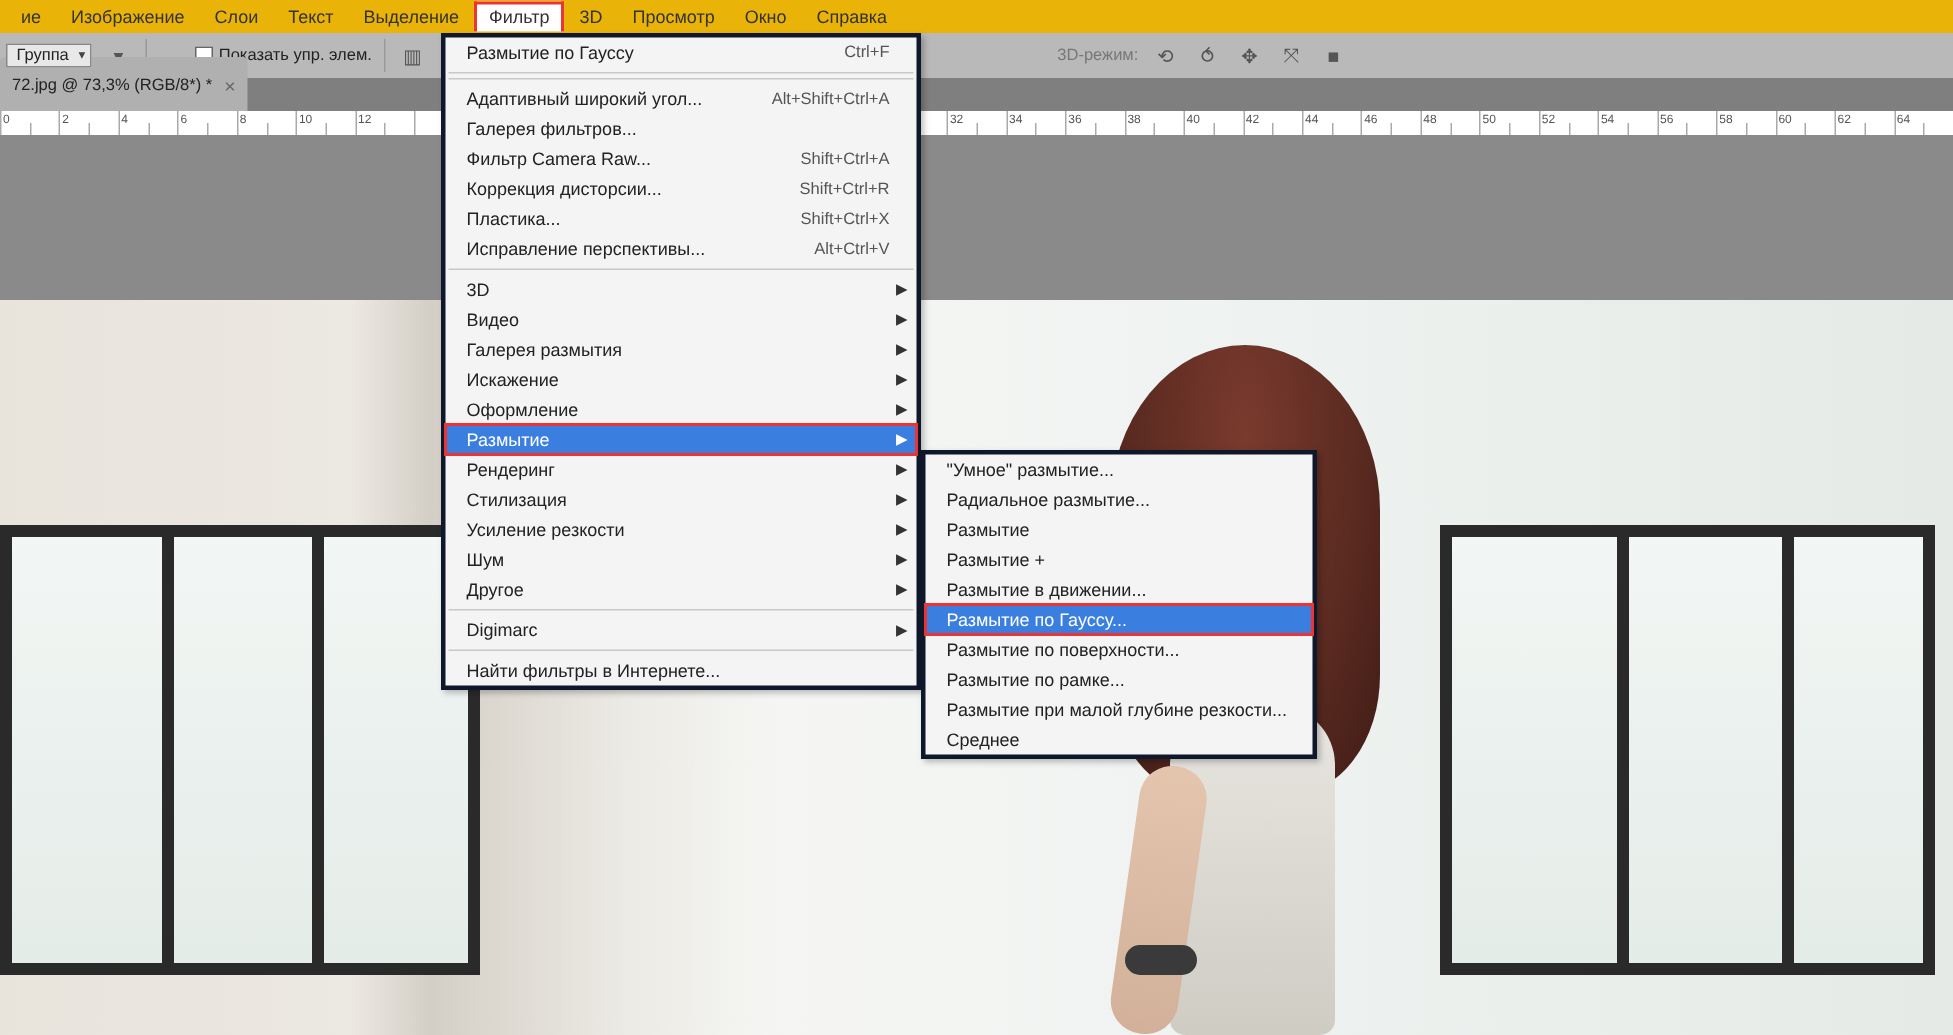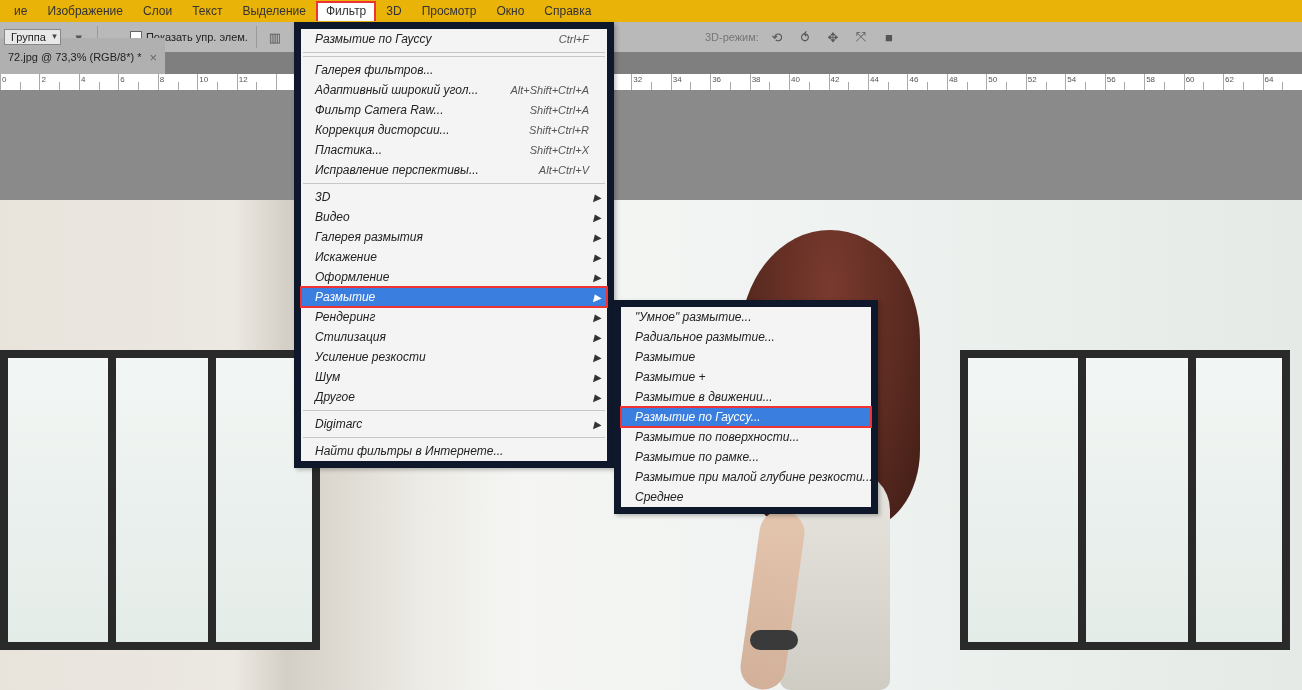--- a/index.html
+++ b/index.html
@@ -32,21 +32,21 @@
   .canvas .window-frame { position: absolute; top: 150px; height: 300px; background: linear-gradient(180deg, #f2f6f4, #e4ece8); border: 8px solid #2a2a2a; }
   .canvas .wf1 { left: 0; width: 320px; }
   .canvas .wf2 { left: 960px; width: 330px; }
   .canvas .mullion { position: absolute; top: 0; bottom: 0; width: 8px; background: #2a2a2a; }
   .canvas .person { position: absolute; left: 720px; top: 30px; width: 220px; height: 460px; }
   .canvas .hair { position: absolute; top: 0; left: 20px; width: 180px; height: 300px; background: radial-gradient(ellipse at 50% 20%, #7a3a2e, #5a2a20 60%, #3e1c16); border-radius: 90px 90px 60px 60px / 110px 110px 80px 80px; }
   .canvas .torso { position: absolute; top: 240px; left: 60px; width: 110px; height: 220px; background: linear-gradient(180deg, #e8e6e0, #cfccc4); border-radius: 40px 40px 10px 10px; }
   .canvas .arm { position: absolute; top: 280px; left: 30px; width: 45px; height: 180px; background: linear-gradient(180deg, #e4c5ae, #d2b09a); border-radius: 22px; transform: rotate(8deg); }
   .canvas .bracelet { position: absolute; top: 400px; left: 30px; width: 48px; height: 20px; background: #3a3a3a; border-radius: 10px; }
 
-  .dropdown-menu { position: absolute; background: #f4f4f4; border: 7px solid #0f172a; box-shadow: 2px 2px 4px rgba(0,0,0,0.25); font-size: 12px; color: #222; font-style: italic; }
+  .dropdown-menu { position: absolute; background: #f4f4f4; border: 3px solid #0f172a; box-shadow: 2px 2px 4px rgba(0,0,0,0.25); font-size: 12px; color: #222; }
   .dropdown-menu .item { display: flex; align-items: center; justify-content: space-between; padding: 3px 18px 3px 14px; height: 20px; position: relative; }
   .dropdown-menu .item .label { white-space: nowrap; }
   .dropdown-menu .item .shortcut { color: #555; font-size: 11px; margin-left: 24px; }
   .dropdown-menu .item .arrow { position: absolute; right: 6px; font-size: 10px; color: #333; }
   .dropdown-menu .item.highlight { background: #3a7fe0; color: #fff; }
   .dropdown-menu .item.highlight .arrow { color: #fff; }
   .dropdown-menu .item.outlined { outline: 2px solid #e33; outline-offset: -1px; }
   .dropdown-menu .sep { height: 1px; background: #c8c8c8; margin: 3px 2px; }
 
   .menu-filter { top: 22px; left: 294px; width: 320px; }
@@ -218,27 +218,27 @@
 </div>
 
 <div class="dropdown-menu menu-filter" id="filter-menu">
     <div class="item">
       <span class="label">Размытие по Гауссу</span>
       <span class="shortcut">Ctrl+F</span>
     </div>
     <div class="sep"></div>
     <div class="sep"></div>
     <div class="item">
-      <span class="label">Галерея фильтров...</span>
-    </div>
-    <div class="item">
       <span class="label">Адаптивный широкий угол...</span>
       <span class="shortcut">Alt+Shift+Ctrl+A</span>
     </div>
     <div class="item">
+      <span class="label">Галерея фильтров...</span>
+    </div>
+    <div class="item">
       <span class="label">Фильтр Camera Raw...</span>
       <span class="shortcut">Shift+Ctrl+A</span>
     </div>
     <div class="item">
       <span class="label">Коррекция дисторсии...</span>
       <span class="shortcut">Shift+Ctrl+R</span>
     </div>
     <div class="item">
       <span class="label">Пластика...</span>
       <span class="shortcut">Shift+Ctrl+X</span>

